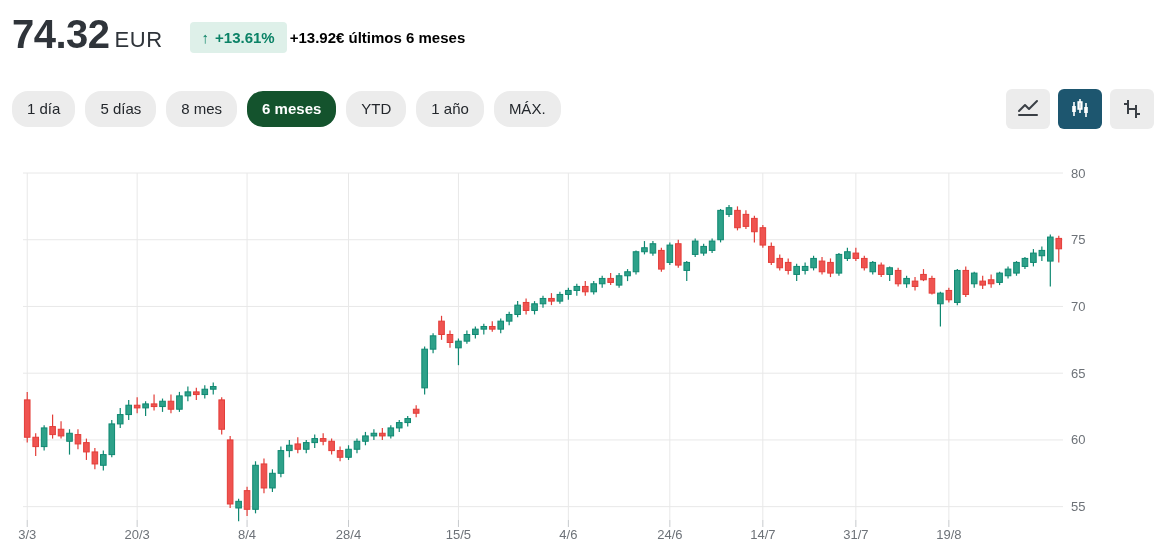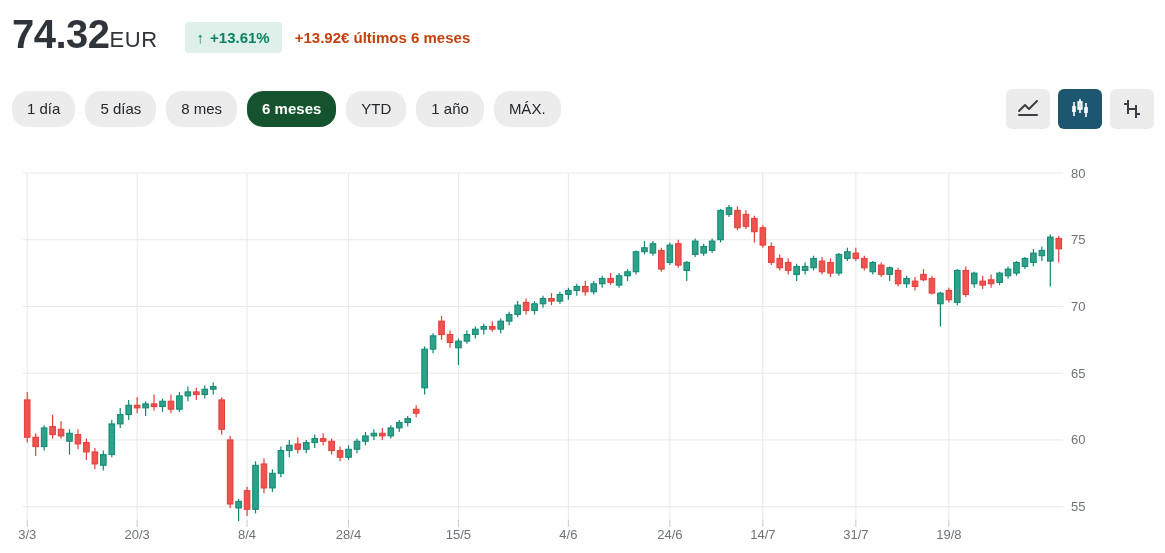--- a/index.html
+++ b/index.html
@@ -2,26 +2,26 @@
 <html><head>
 <meta charset="utf-8">
 <style>
   * { box-sizing: border-box; margin: 0; padding: 0; }
   html, body { width: 1165px; height: 553px; background: #ffffff;
     font-family: "Liberation Sans", sans-serif; overflow: hidden; position: relative; }
 
   
   .header { position: absolute; top: 12px; left: 12px; display: flex; align-items: center; }
   .price { font-size: 40px; font-weight: 700; color: #2f343a; letter-spacing: -0.5px; line-height: 1.1; text-align: center; }
-  .currency { font-size: 22px; font-weight: 400; color: #2f343a; margin-top: 12px; letter-spacing: 0.5px; }
+  .currency { font-size: 22px; font-weight: 400; color: #2f343a; margin-left: 5px; margin-top: 12px; letter-spacing: 0.5px; }
   .badge { margin-left: 27px; margin-top: 6px; background: #def0e9; color: #0b8266;
     font-size: 15px; font-weight: 600; padding: 7px 12px; border-radius: 4px;
     display: inline-flex; align-items: center; gap: 6px; }
   .badge .arrow { font-weight: 400; font-size: 15px; }
-  .change-summary { margin-left: 13px; margin-top: 6px; color: #c2410c; font-size: 15px; font-weight: 600; }
+  .change-summary { margin-left: 3px; margin-top: 6px; color: #000000; font-size: 15px; font-weight: 600; }
 
   
   .toolbar { position: absolute; top: 89px; left: 12px; right: 11px; display: flex; align-items: center; }
   .range-btn { height: 36px; padding: 0 15px; margin-right: 10px; border: none; border-radius: 16px;
     background: #ececec; color: #23272c; font-size: 15px; font-family: "Liberation Sans", sans-serif;
     cursor: pointer; line-height: 36px; }
   .range-btn.selected { background: #14532d; color: #ffffff; font-weight: 600; }
   .icon-group { margin-left: auto; display: flex; gap: 8px; }
   .icon-btn { width: 44px; height: 40px; border: none; border-radius: 6px; background: #ececec;
     color: #3a3f45; display: flex; align-items: center; justify-content: center; cursor: pointer; }

